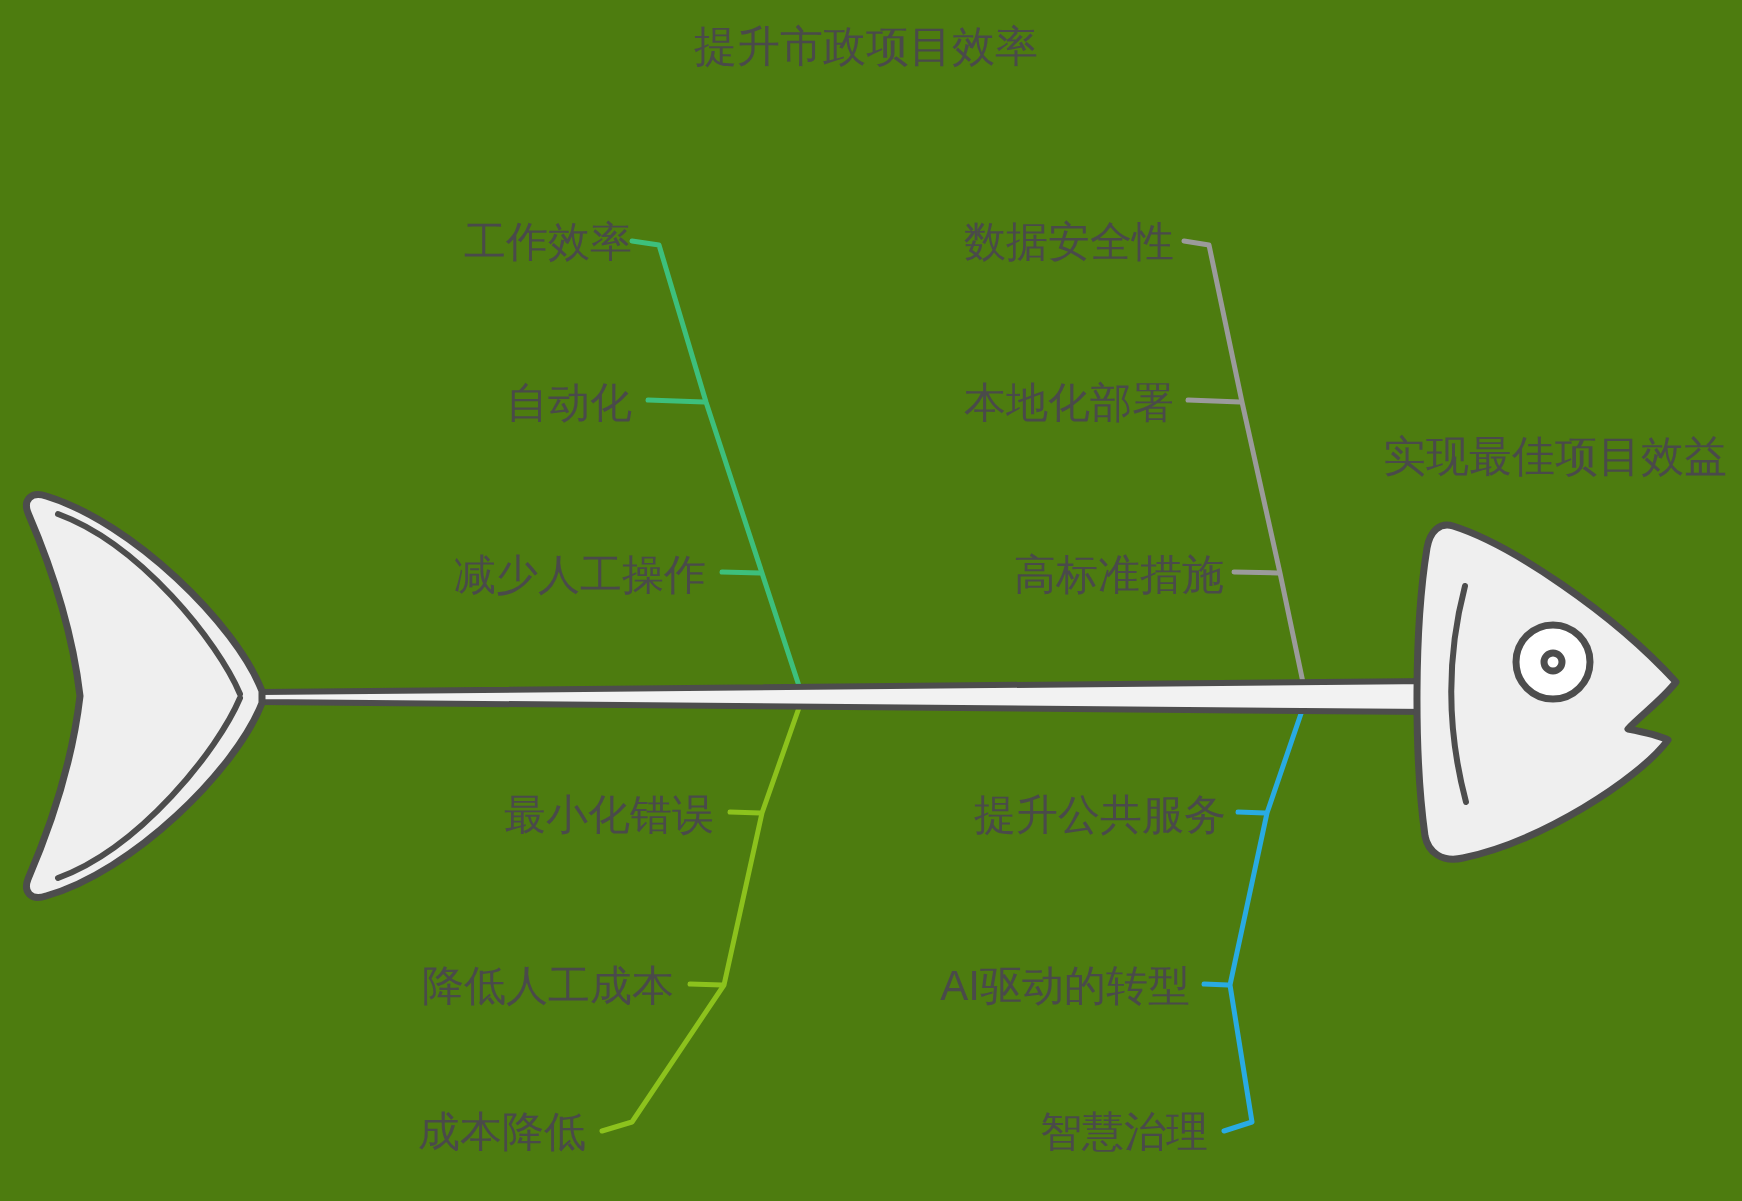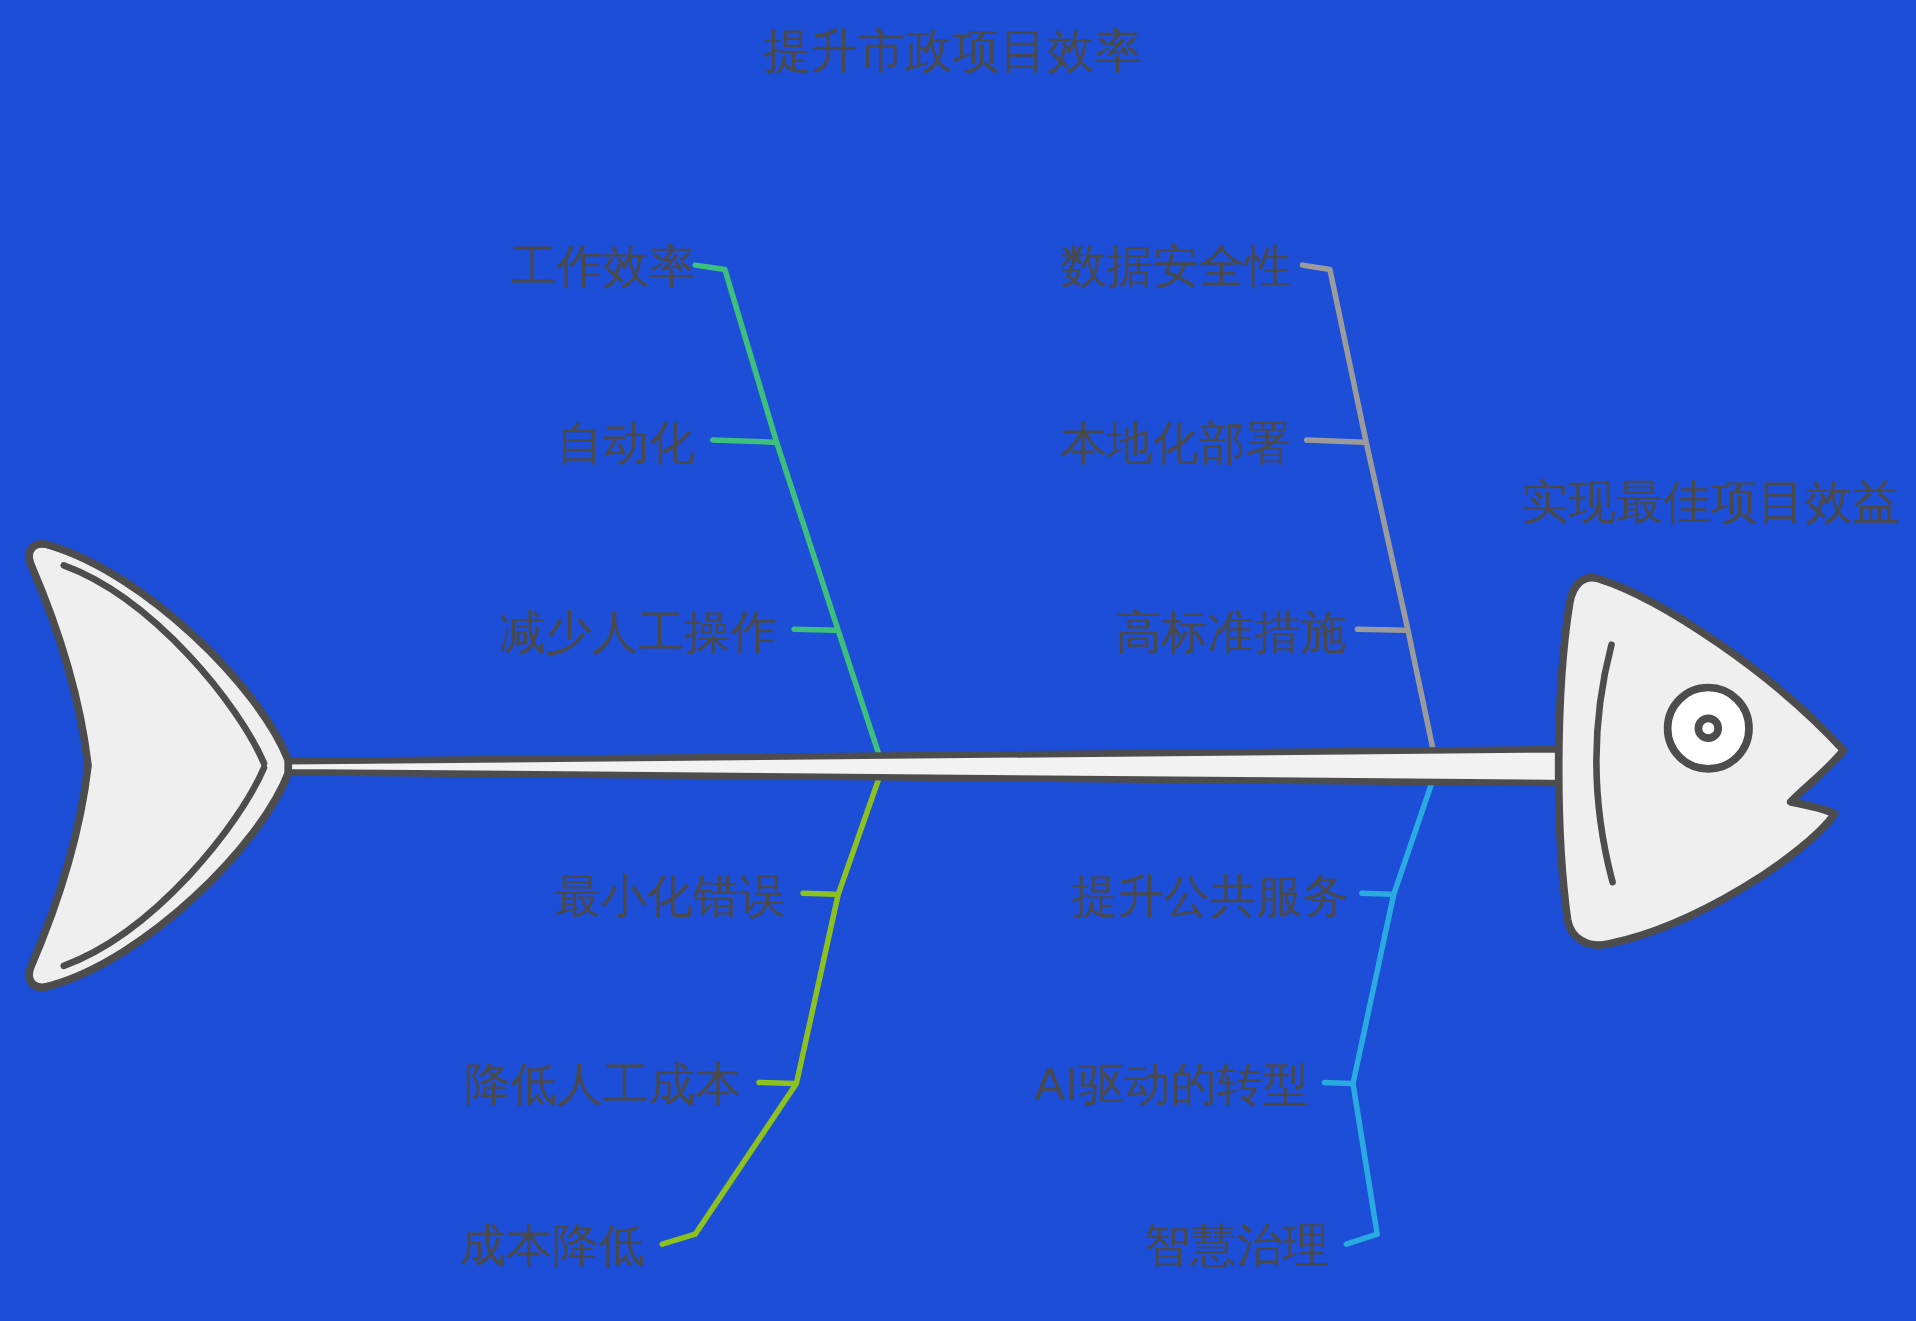--- a/index.html
+++ b/index.html
@@ -1,20 +1,20 @@
 <!DOCTYPE html>
 <html><head>
 <meta charset="utf-8">
 <style>
   html, body { margin: 0; padding: 0; background: #ffffff; }
   .stage {
     position: relative;
     width: 1742px;
     height: 1201px;
-    background: #1d4ed8;
+    background: #4d7c0f;
     font-family: "Liberation Sans", "DejaVu Sans", sans-serif;
     overflow: hidden;
   }
   svg { display: block; }
   text {
     fill: #4a4a4a;
     font-family: "Liberation Sans", "DejaVu Sans", sans-serif;
     font-size: 42px;
     font-weight: 500;
   }

